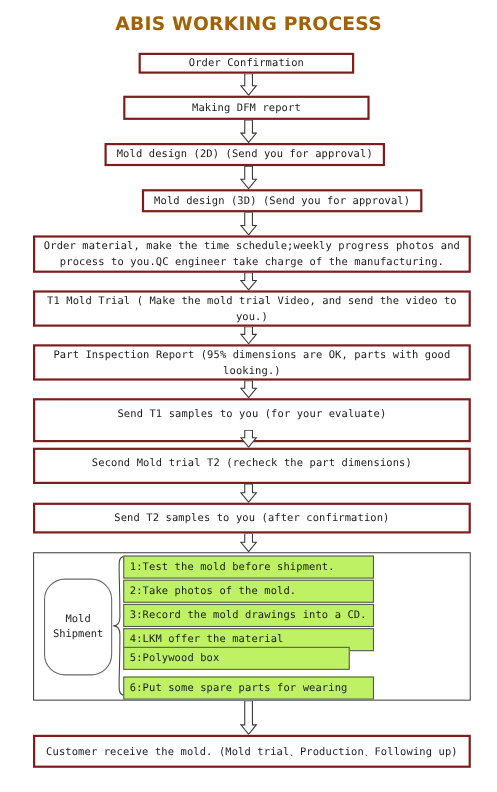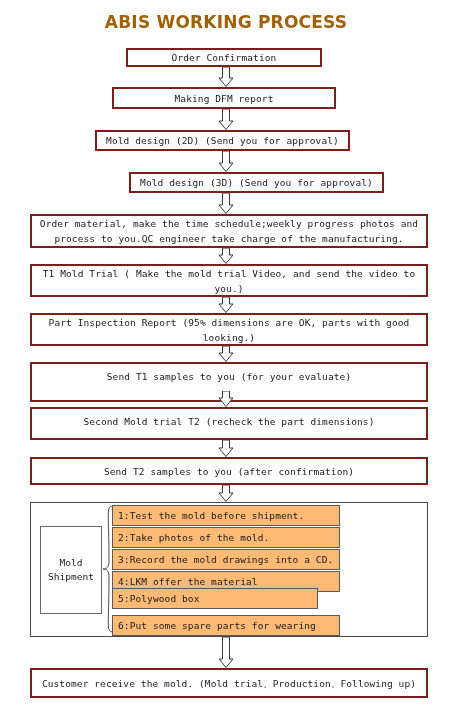--- a/index.html
+++ b/index.html
@@ -84,21 +84,21 @@
     white-space: pre-line;
   }
   .brace {
     position: absolute;
   }
   .brace svg { display: block; }
   .ship-item {
     position: absolute;
     box-sizing: border-box;
     border: 1px solid #5a5a5a;
-    background: #fdba74;
+    background: #bef264;
     font-size: 9.5px;
     line-height: 14px;
     color: #1a1a1a;
     display: flex;
     align-items: center;
     padding-left: 5px;
     white-space: pre;
     letter-spacing: 0.1px;
   }
 </style>
@@ -175,21 +175,21 @@
       </div>
       <div class="arrow" style="left: 218px; top: 637px; height: 31px;">
         <svg viewBox="0 0 16 31" preserveAspectRatio="none">
           <polygon points="4.5,0 11.5,0 11.5,22 15,22 8,30.5 1,22 4.5,22" fill="#ffffff" stroke="#3a3a3a" stroke-width="1" stroke-linejoin="miter"></polygon>
         </svg>
       </div>
     </div>
 
   <div id="shipment-layer">
       <div class="ship-outer" style="left: 30px; top: 502px; width: 398px; height: 135px;"></div>
-      <div class="ship-label" style="left: 40px; top: 526px; width: 62px; height: 88px;">Mold
+      <div class="ship-label" style="left: 40px; top: 526px; width: 62px; height: 88px; border-radius: 19px;">Mold
 Shipment</div>
       <div class="brace" style="left: 102px; top: 505px;">
         <svg width="11" height="128" viewBox="0 0 11 128">
           <path d="M 10 1 C 4 3, 7 6, 7 56 C 7 62, 5 64, 1 64 C 5 64, 7 66, 7 72 C 7 122, 4 125, 10 127" fill="none" stroke="#4a4a4a" stroke-width="1"></path>
         </svg>
       </div>
       <div class="ship-item" style="left: 112px; top: 505px; width: 228px; height: 21px;">1:Test the mold before shipment.</div>
       <div class="ship-item" style="left: 112px; top: 527px; width: 228px; height: 21px;">2:Take photos of the mold.</div>
       <div class="ship-item" style="left: 112px; top: 549px; width: 228px; height: 21px;">3:Record the mold drawings into a CD.</div>
       <div class="ship-item" style="left: 112px; top: 571px; width: 228px; height: 21px;">4:LKM offer the material</div>

